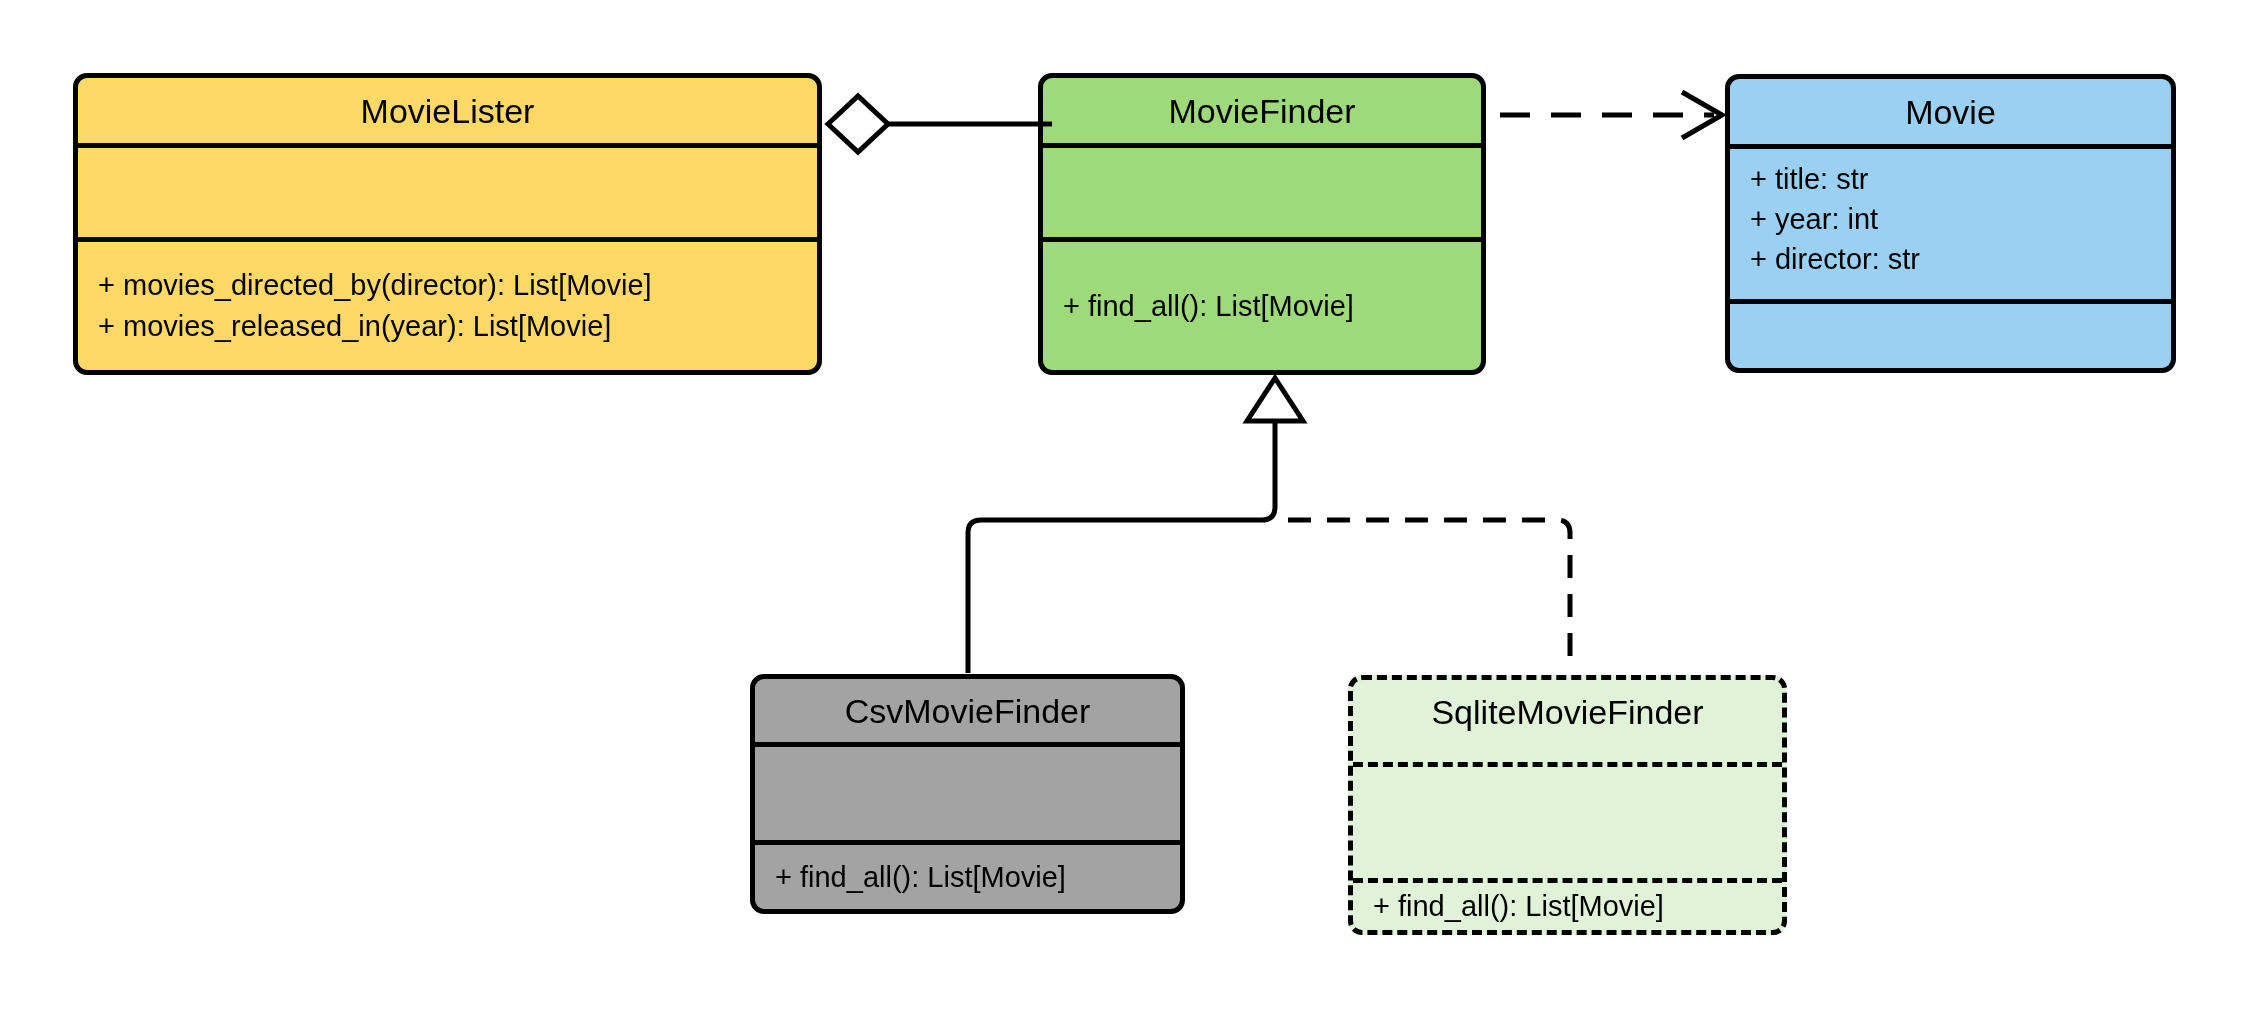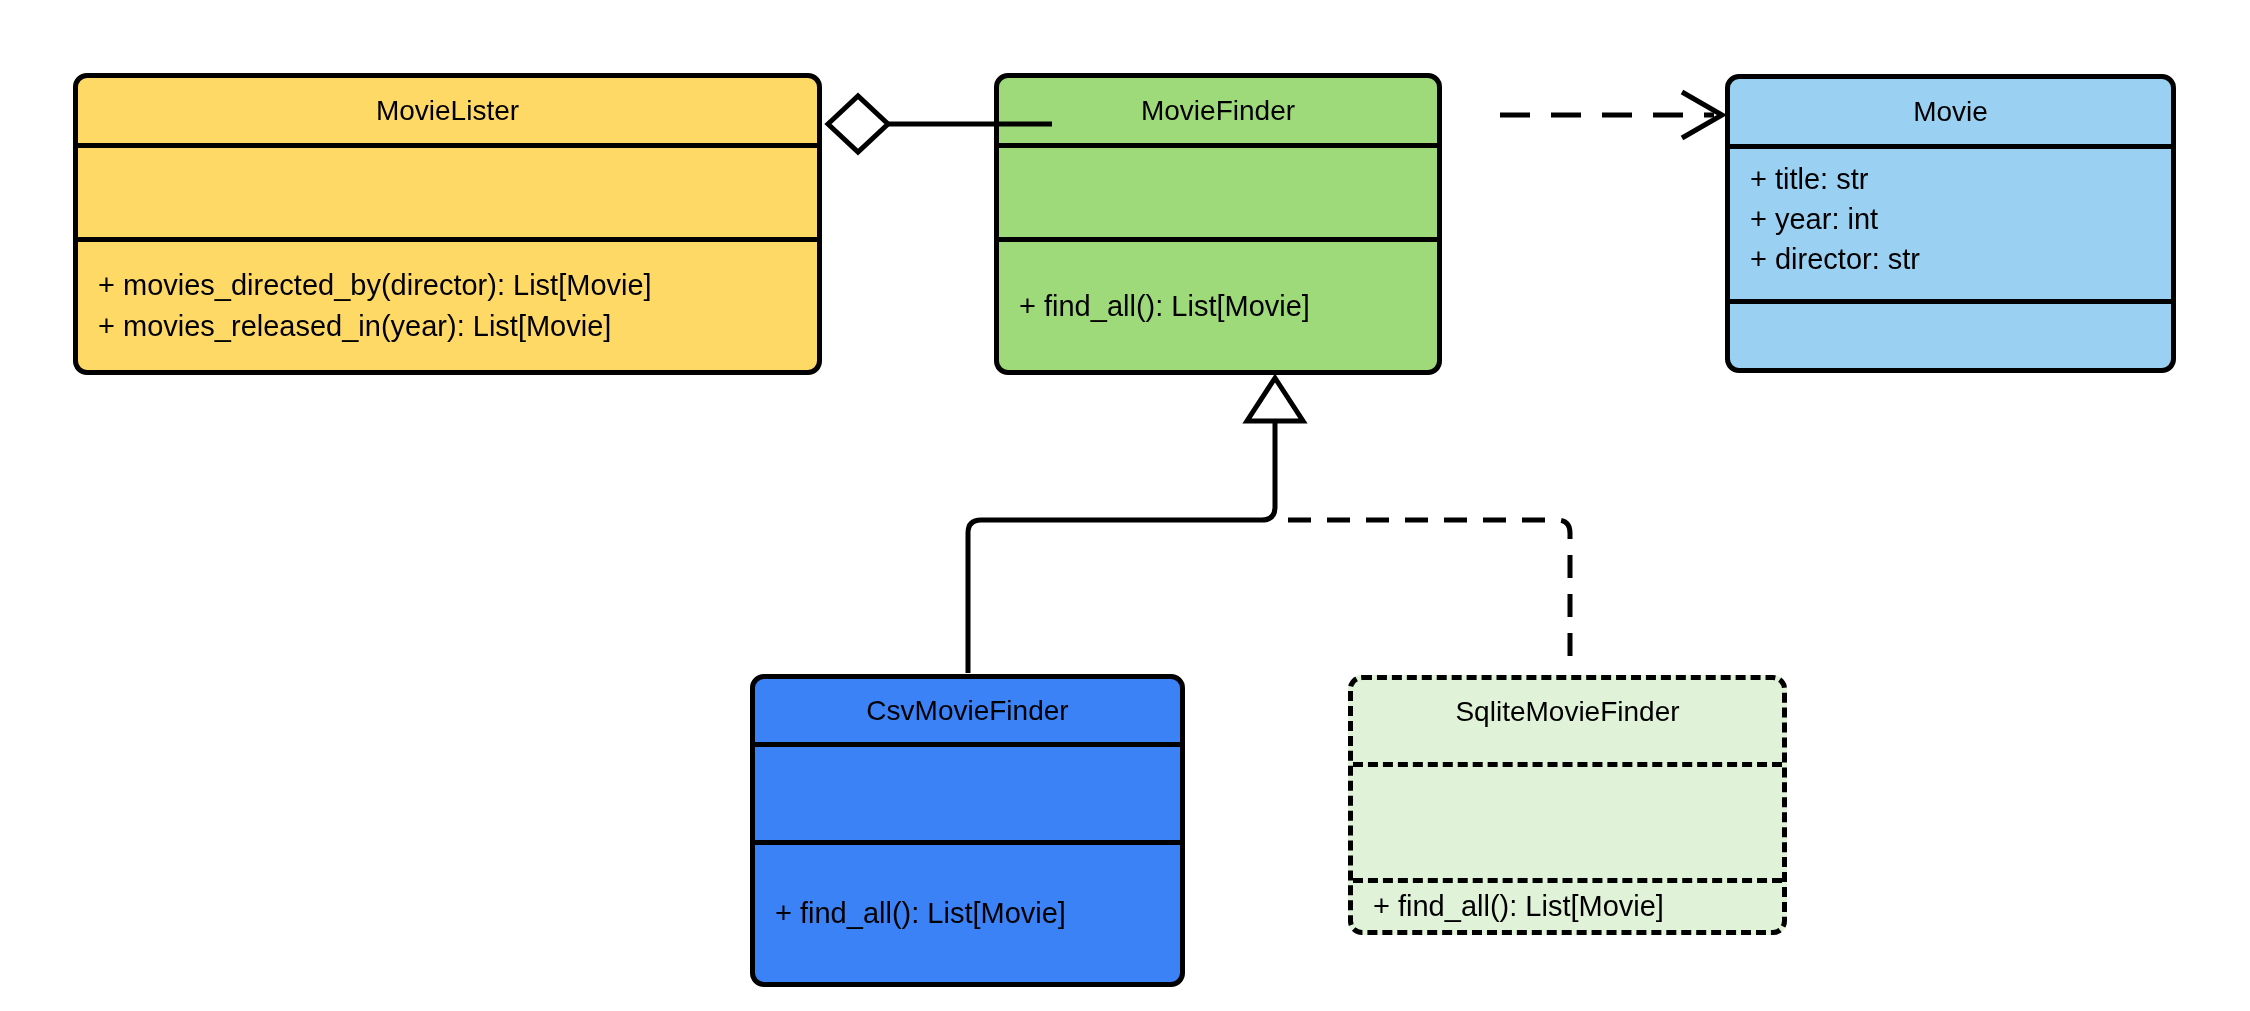--- a/index.html
+++ b/index.html
@@ -31,21 +31,21 @@
   .compartment {
     box-sizing: border-box;
     display: flex;
     flex-direction: column;
     justify-content: center;
   }
   .compartment.divided { border-top: 5px solid #000000; }
   .uml-class.dashed .compartment.divided { border-top-style: dashed; }
   .title-compartment {
     align-items: center;
-    font-size: 28px;
+    font-size: 34px;
     line-height: 34px;
     text-align: center;
   }
   .methods-compartment { flex: 1 1 auto; }
   .member-line {
     font-size: 29px;
     line-height: 41px;
     padding: 0 20px;
     white-space: nowrap;
   }
@@ -63,39 +63,39 @@
 
   <div class="uml-class" style="left: 73px; top: 73px; width: 749px; height: 302px; background-color: rgb(255, 217, 102);">
     <div class="compartment title-compartment" style="height:65px;">MovieLister</div>
     <div class="compartment divided" style="height:94px;"></div>
     <div class="compartment divided methods-compartment">
       <div class="member-line">+ movies_directed_by(director): List[Movie]</div>
       <div class="member-line">+ movies_released_in(year): List[Movie]</div>
     </div>
   </div>
 
-  <div class="uml-class" style="left: 994px; top: 73px; width: 448px; height: 302px; background-color: rgb(158, 218, 121);">
+  <div class="uml-class" style="left: 1038px; top: 73px; width: 448px; height: 302px; background-color: rgb(158, 218, 121);">
     <div class="compartment title-compartment" style="height:65px;">MovieFinder</div>
     <div class="compartment divided" style="height:94px;"></div>
     <div class="compartment divided methods-compartment">
       <div class="member-line">+ find_all(): List[Movie]</div>
     </div>
   </div>
 
   <div class="uml-class" style="left: 1725px; top: 74px; width: 451px; height: 299px; background-color: rgb(154, 209, 242);">
     <div class="compartment title-compartment" style="height:65px;border-radius:17px;">Movie</div>
     <div class="compartment divided attrs-top" style="height:155px;">
       <div class="member-line">+ title: str</div>
       <div class="member-line">+ year: int</div>
       <div class="member-line">+ director: str</div>
     </div>
     <div class="compartment divided methods-compartment"></div>
   </div>
 
-  <div class="uml-class" style="left: 750px; top: 674px; width: 435px; height: 313px; background-color: #3b82f6;">
+  <div class="uml-class" style="left: 750px; top: 674px; width: 435px; height: 240px; background-color: #a3a3a3;">
     <div class="compartment title-compartment" style="height:63px;">CsvMovieFinder</div>
     <div class="compartment divided" style="height:98px;"></div>
     <div class="compartment divided methods-compartment">
       <div class="member-line">+ find_all(): List[Movie]</div>
     </div>
   </div>
 
   <div class="uml-class dashed" style="left: 1348px; top: 675px; width: 439px; height: 260px; background-color: rgb(224, 242, 216); gap: 19px;">
     <div class="compartment title-compartment" style="height:63px;">SqliteMovieFinder</div>
     <div class="compartment divided" style="height:97px;"></div>

